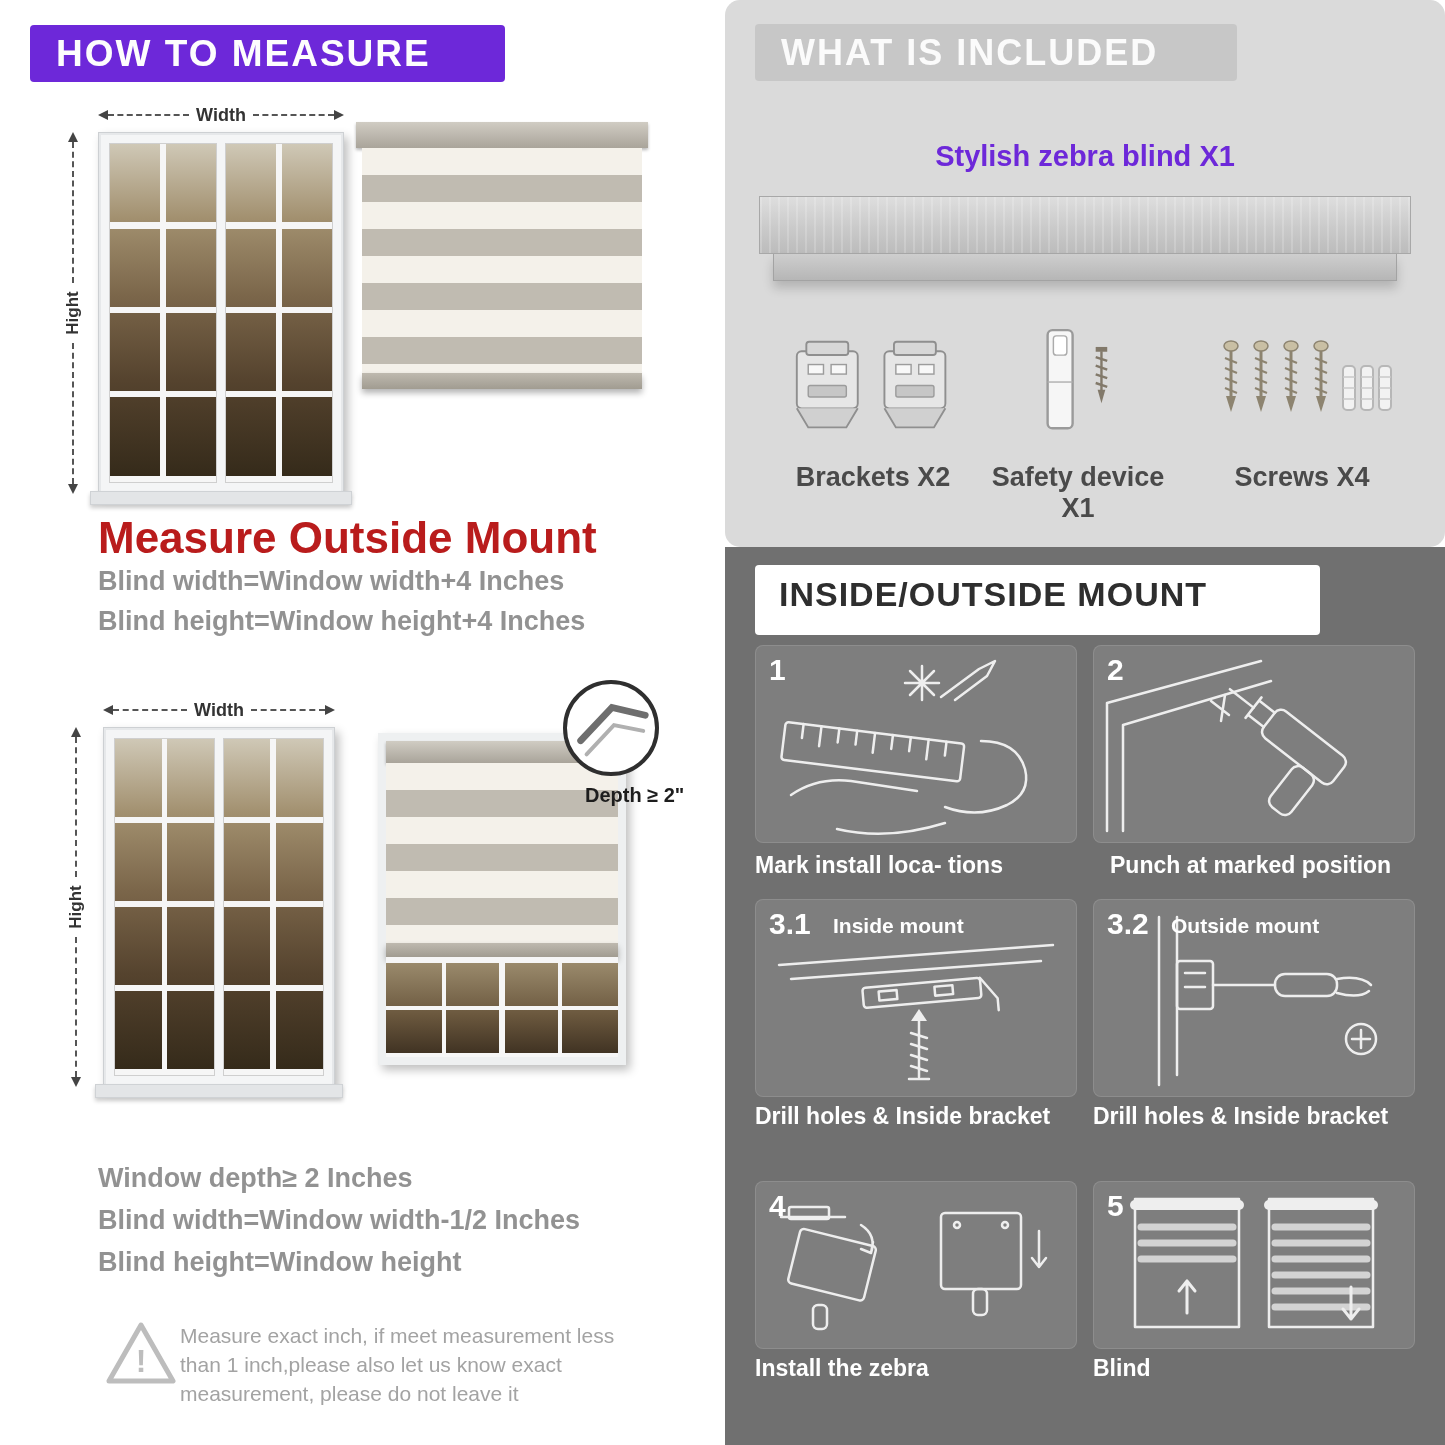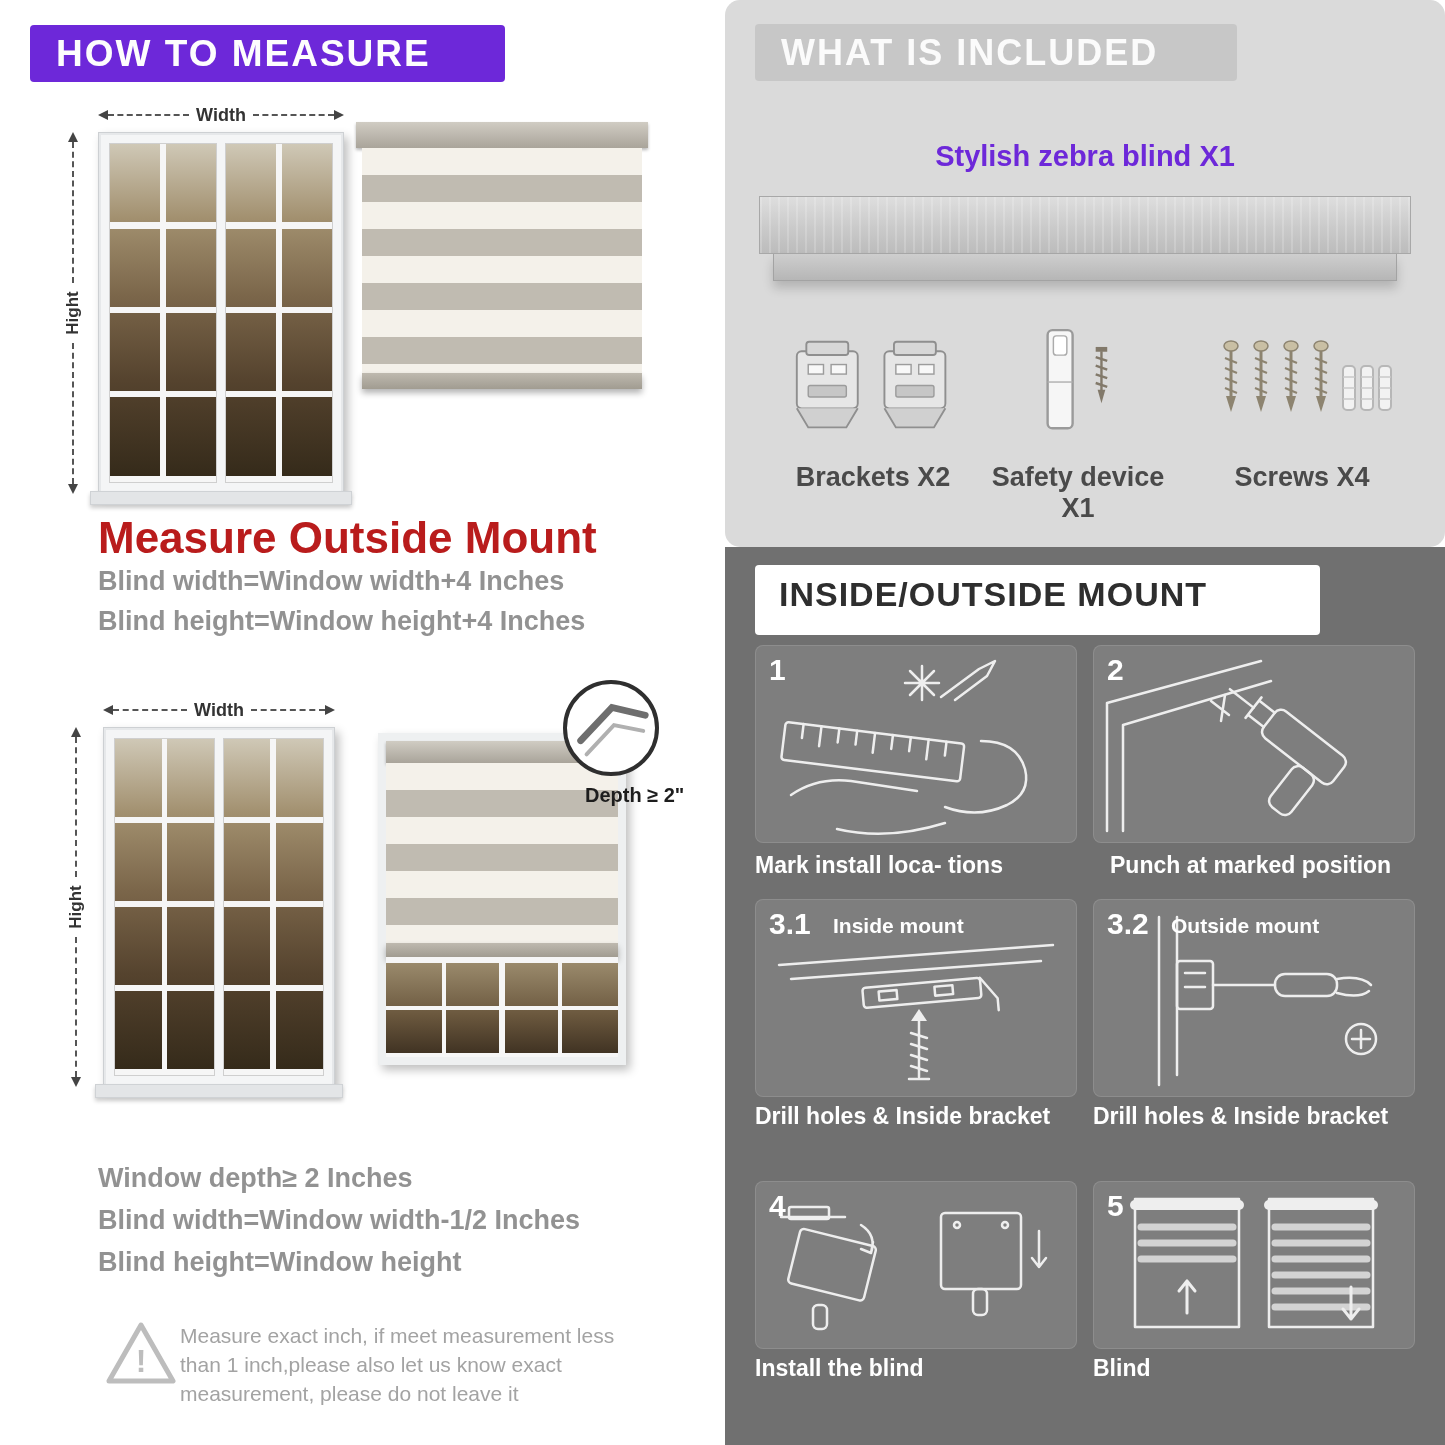--- a/index.html
+++ b/index.html
@@ -400,21 +400,21 @@
           <rect x="58" y="124" width="14" height="24" rx="5"></rect>
           <path d="M106 44 q16 10 10 28 M116 72 l-10 -4 M116 72 l2 -11"></path>
           <rect x="186" y="32" width="80" height="76" rx="4"></rect>
           <circle cx="202" cy="44" r="3"></circle>
             <circle cx="250" cy="44" r="3"></circle>
           <rect x="218" y="108" width="14" height="26" rx="5"></rect>
           <path d="M284 50 v36 M284 86 l-7 -9 M284 86 l7 -9"></path>
         </g>
       </svg>
     </div>
-    <div class="step-caption" style="left:30px; top:808px;">Install the blind</div>
+    <div class="step-caption" style="left:30px; top:808px;">Install the zebra</div>
 
     <div class="panel" style="left:368px; top:634px; height:168px;">
       <span class="num">5</span>
       <svg viewBox="0 0 322 168">
         <g class="lineart">
           <rect x="42" y="18" width="104" height="128"></rect>
           <path d="M42 24 h104" stroke-width="10"></path>
           <path d="M48 46 h92 M48 62 h92 M48 78 h92" stroke-width="7" opacity="0.75"></path>
           <path d="M94 132 v-32 M94 100 l-8 10 M94 100 l8 10" stroke-width="3"></path>
           <rect x="176" y="18" width="104" height="128"></rect>

